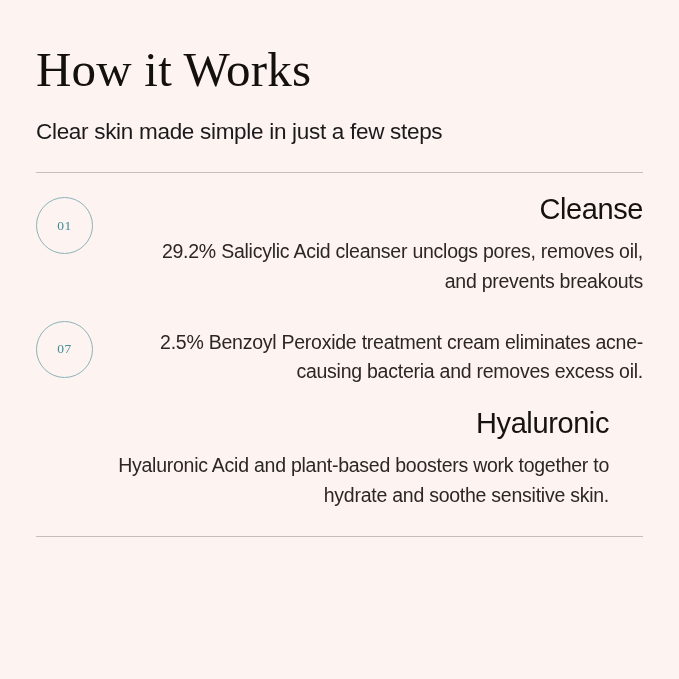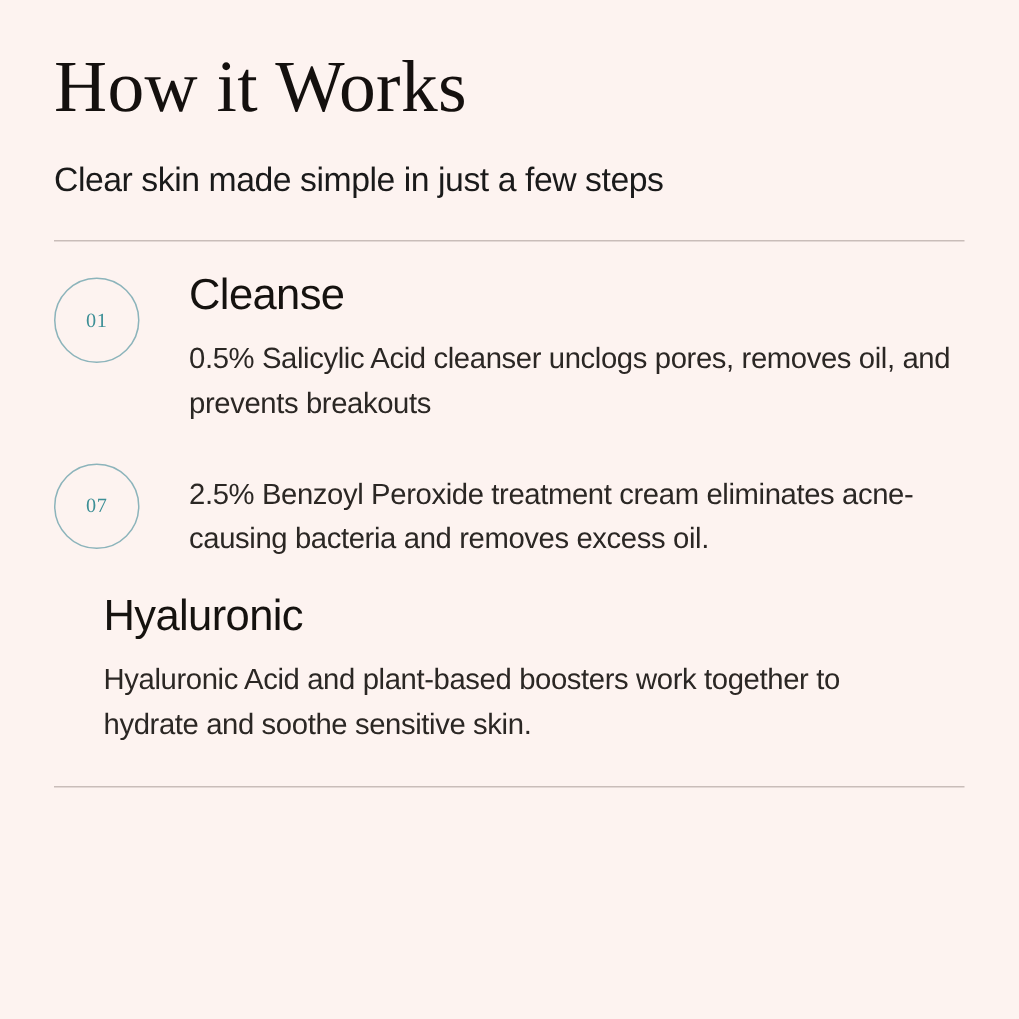--- a/index.html
+++ b/index.html
@@ -11,21 +11,21 @@
     height: 679px;
     background: #fdf3f0;
     font-family: "Liberation Sans", sans-serif;
     overflow: hidden;
   }
   .page {
     position: relative;
     width: 679px;
     height: 631px;
     box-sizing: border-box;
-    padding: 0 36px;
+    padding: 12px 36px;
     background: #fdf3f0;
   }
   .page-title {
     font-family: "Liberation Serif", "DejaVu Serif", serif;
     font-size: 49px;
     font-weight: 400;
     color: #14100e;
     letter-spacing: 0.2px;
     line-height: 1;
     margin: 0;
@@ -83,20 +83,21 @@
     font-family: Liberation Serif, serif;
     font-size: 13.5px;
     font-weight: 400;
     color: #3d8f96;
     letter-spacing: 0.4px;
     line-height: 1;
   }
   .step-body {
     padding-left: 33px;
     padding-top: 0;
+    text-align: right;
   }
   .step-heading {
     font-family: "Liberation Sans", sans-serif;
     font-size: 29px;
     font-weight: 400;
     color: #15120f;
     letter-spacing: -0.4px;
     line-height: 1.15;
     margin: 0;
   }
@@ -124,21 +125,21 @@
   <hr class="divider divider-top">
 
   <ol class="steps">
 
     <li class="step">
       <div class="badge">
         <span class="badge-label">01</span>
       </div>
       <div class="step-body">
         <h2 class="step-heading">Cleanse</h2>
-        <p class="step-desc">0.5% Salicylic Acid cleanser unclogs pores, removes oil, and prevents breakouts</p>
+        <p class="step-desc">29.2% Salicylic Acid cleanser unclogs pores, removes oil, and prevents breakouts</p>
       </div>
     </li>
 
     <li class="step">
       <div class="badge">
         <span class="badge-label">07</span>
       </div>
       <div class="step-body">
         <p class="step-desc">2.5% Benzoyl Peroxide treatment cream eliminates acne-causing bacteria and removes excess oil.</p>
       </div>

